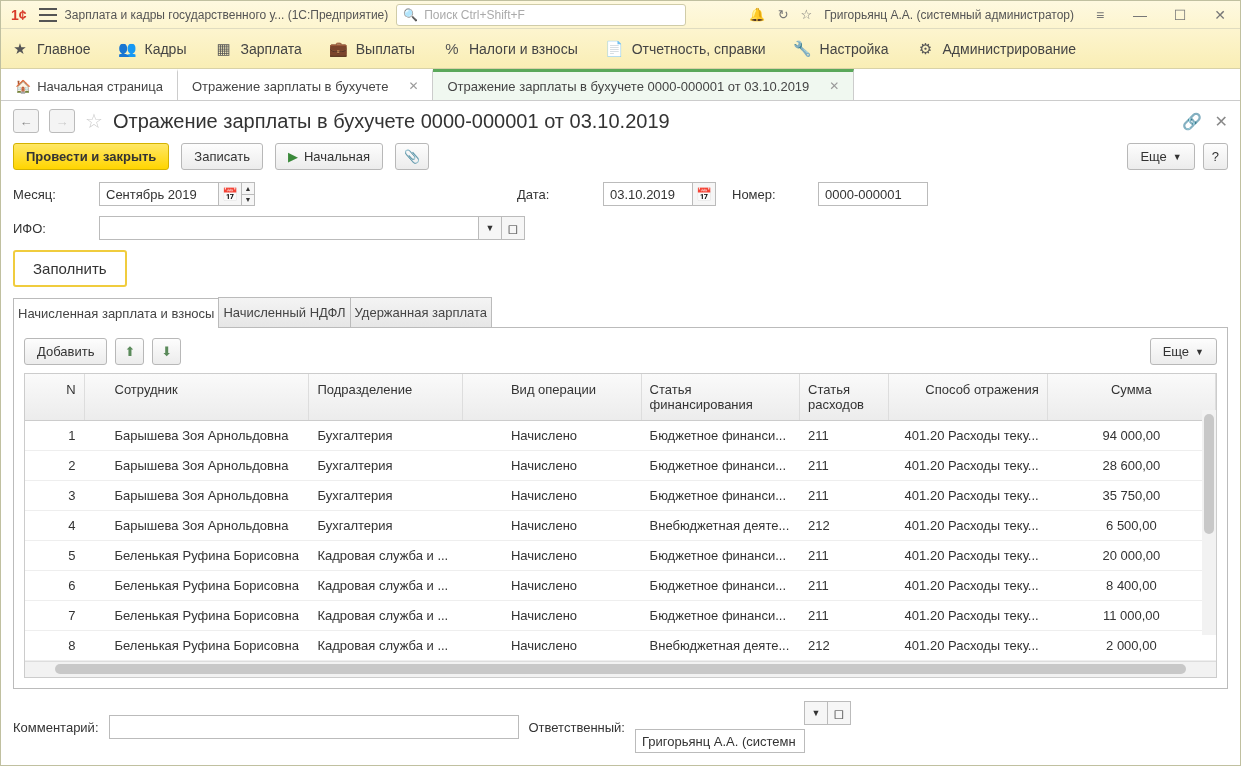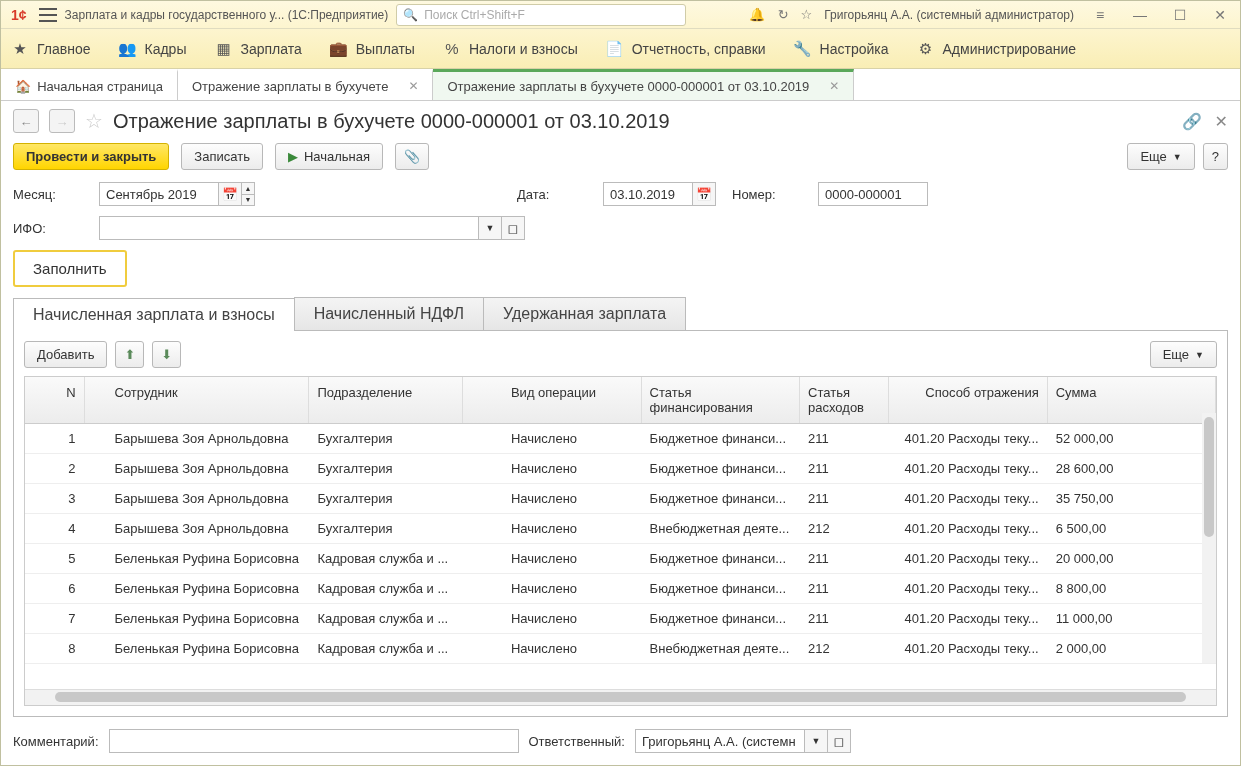--- a/index.html
+++ b/index.html
@@ -52,50 +52,50 @@
   .inp.num{width:110px;}
   .inp.ifo{width:380px;}
   .cal-ic{border:1px solid #bbb;height:24px;width:24px;display:flex;align-items:center;justify-content:center;background:#f6f6f6;margin-left:-1px;}
   .spin{display:flex;flex-direction:column;border:1px solid #bbb;height:24px;width:14px;margin-left:-1px;}
   .spin span{flex:1;display:flex;align-items:center;justify-content:center;font-size:7px;background:#f6f6f6;border-bottom:1px solid #bbb;}
   .spin span:last-child{border:none;}
 
   .fill-btn{border:2px solid #f0cc3e;border-radius:3px;padding:8px 18px;background:#fff;font-size:15px;color:#333;cursor:pointer;margin-bottom:10px;display:inline-block;}
 
   .subtabs{display:flex;border-bottom:1px solid #bbb;}
-  .subtab{padding:7px 19px;border:1px solid #bbb;border-bottom:none;margin-right:-1px;background:linear-gradient(#f4f4f4,#e6e6e6);font-size:16px;color:#444;cursor:pointer;}
+  .subtab{padding:7px 4px;border:1px solid #bbb;border-bottom:none;margin-right:-1px;background:linear-gradient(#f4f4f4,#e6e6e6);font-size:13px;color:#444;cursor:pointer;}
   .subtab.active{background:#fff;position:relative;top:1px;}
 
   .tab-pane{border:1px solid #bbb;border-top:none;flex:1;display:flex;flex-direction:column;padding:10px;overflow:hidden;}
   .pane-tools{display:flex;gap:8px;align-items:center;margin-bottom:8px;}
 
   .grid-wrap{flex:1;border:1px solid #ccc;overflow:hidden;display:flex;flex-direction:column;position:relative;}
   .grid-head{display:flex;background:linear-gradient(#fafafa,#ececec);border-bottom:1px solid #ccc;font-size:13px;color:#333;}
   .grid-head .cell{padding:8px 8px; border-right:1px solid #ddd;}
   .grid-body{flex:1;overflow-y:auto;overflow-x:hidden;}
   .grid-row{display:flex;border-bottom:1px solid #eee;font-size:13px;height:30px;align-items:center;}
   .grid-row .cell{padding:0 8px;border-right:1px solid transparent;overflow:hidden;text-overflow:ellipsis;white-space:nowrap;}
   .c-n{width:60px;text-align:right;}
   .c-emp{width:205px;margin-left:22px;}
   .c-dep{width:155px;}
   .c-op{width:140px;margin-left:40px;}
   .c-fin{width:160px;}
   .c-exp{width:90px;}
   .c-ref{width:160px;text-align:right;}
-  .c-sum{width:170px;text-align:left;}
+  .c-sum{width:170px;text-align:center;}
   .grid-foot{display:flex;border-top:1px solid #ccc;height:26px;align-items:center;font-size:13px;}
   .grid-foot .cell{padding:0 8px;}
   .hscroll{height:16px;background:#f2f2f2;border-top:1px solid #ddd;position:relative;}
   .hscroll .thumb{position:absolute;left:30px;right:30px;top:2px;height:10px;background:#c8c8c8;border-radius:5px;}
   .vscroll{position:absolute;right:0;top:36px;bottom:42px;width:14px;background:#f2f2f2;}
   .vscroll .thumb{position:absolute;top:4px;left:2px;right:2px;height:120px;background:#c8c8c8;border-radius:5px;}
 
   .footer-row{display:flex;align-items:center;gap:10px;margin-top:12px;font-size:13px;}
   .footer-row .inp.comment{flex:0 0 410px;}
-  .footer-row .inp.resp{width:170px;}
+  .footer-row .inp.resp{width:170px;margin-top:28px;}
 </style>
 </head>
 <body>
 
 <div class="window">
 
   <div class="title-bar">
     <span class="logo1c">1¢</span>
     <span class="burger">
         <span></span>
@@ -284,21 +284,21 @@
         </div>
         <div class="grid-body" id="grid-body">
             <div class="grid-row">
               <div class="cell c-n">1</div>
               <div class="cell c-emp">Барышева Зоя Арнольдовна</div>
               <div class="cell c-dep">Бухгалтерия</div>
               <div class="cell c-op">Начислено</div>
               <div class="cell c-fin">Бюджетное финанси...</div>
               <div class="cell c-exp">211</div>
               <div class="cell c-ref">401.20 Расходы теку...</div>
-              <div class="cell c-sum">52 000,00</div>
+              <div class="cell c-sum">94 000,00</div>
             </div>
             <div class="grid-row">
               <div class="cell c-n">2</div>
               <div class="cell c-emp">Барышева Зоя Арнольдовна</div>
               <div class="cell c-dep">Бухгалтерия</div>
               <div class="cell c-op">Начислено</div>
               <div class="cell c-fin">Бюджетное финанси...</div>
               <div class="cell c-exp">211</div>
               <div class="cell c-ref">401.20 Расходы теку...</div>
               <div class="cell c-sum">28 600,00</div>
@@ -334,21 +334,21 @@
               <div class="cell c-sum">20 000,00</div>
             </div>
             <div class="grid-row">
               <div class="cell c-n">6</div>
               <div class="cell c-emp">Беленькая Руфина Борисовна</div>
               <div class="cell c-dep">Кадровая служба и ...</div>
               <div class="cell c-op">Начислено</div>
               <div class="cell c-fin">Бюджетное финанси...</div>
               <div class="cell c-exp">211</div>
               <div class="cell c-ref">401.20 Расходы теку...</div>
-              <div class="cell c-sum">8 800,00</div>
+              <div class="cell c-sum">8 400,00</div>
             </div>
             <div class="grid-row">
               <div class="cell c-n">7</div>
               <div class="cell c-emp">Беленькая Руфина Борисовна</div>
               <div class="cell c-dep">Кадровая служба и ...</div>
               <div class="cell c-op">Начислено</div>
               <div class="cell c-fin">Бюджетное финанси...</div>
               <div class="cell c-exp">211</div>
               <div class="cell c-ref">401.20 Расходы теку...</div>
               <div class="cell c-sum">11 000,00</div>

